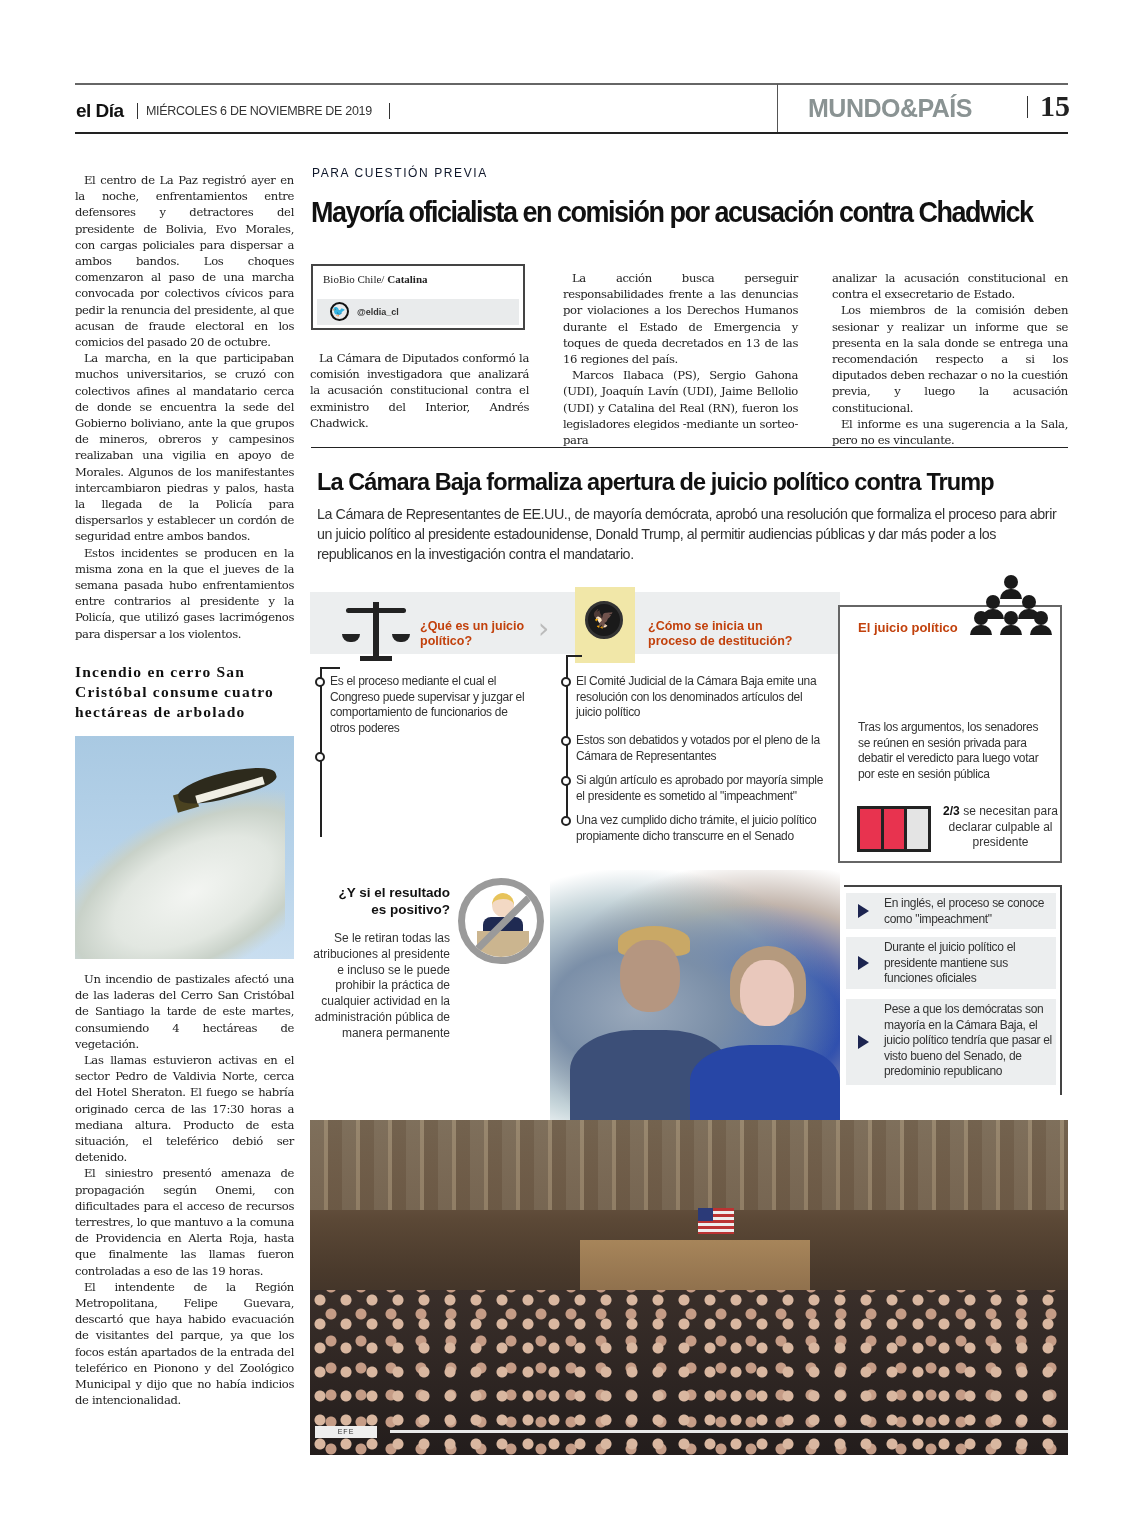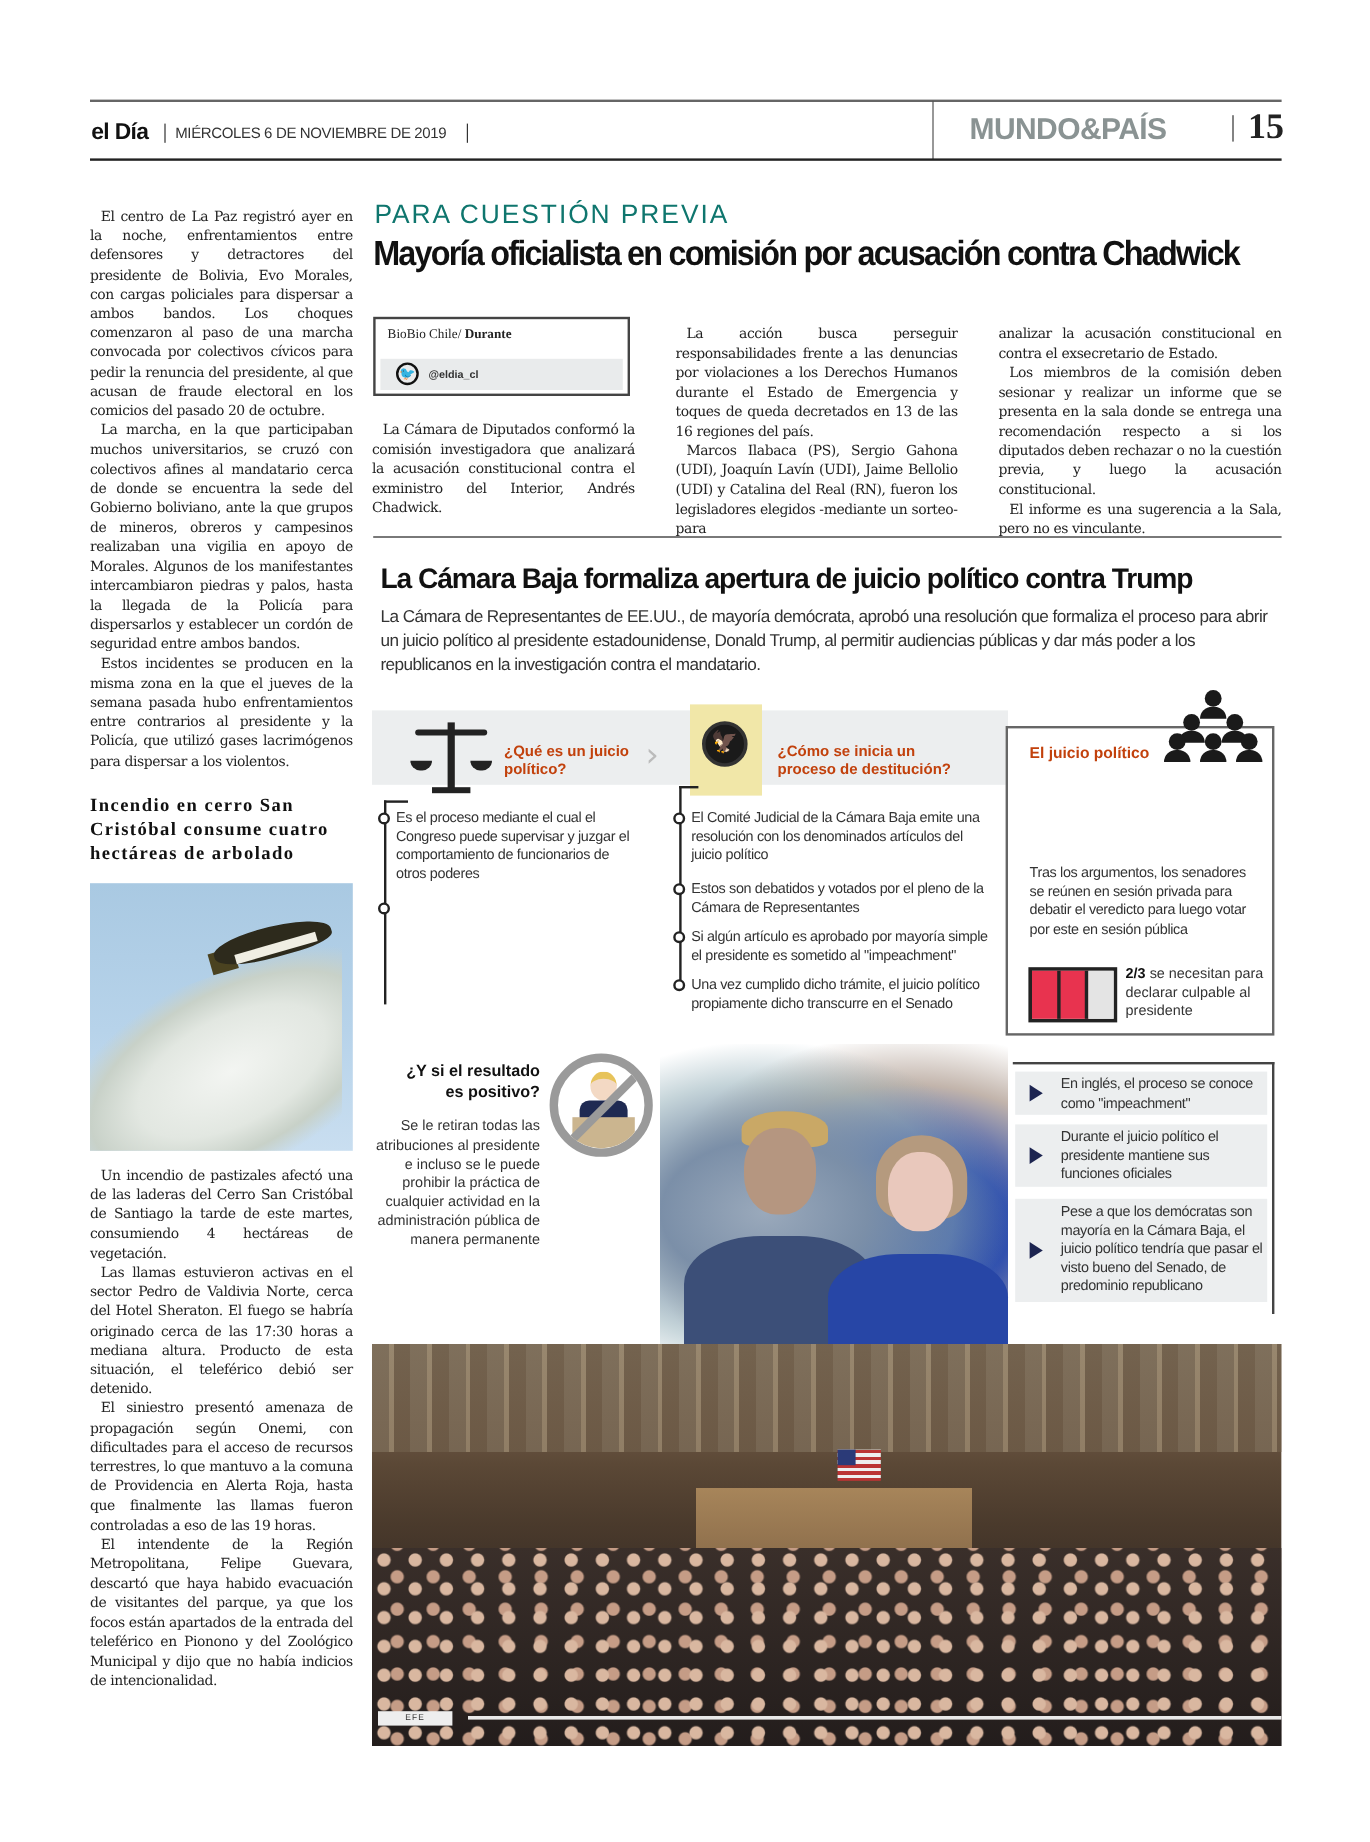--- a/index.html
+++ b/index.html
@@ -24,21 +24,21 @@
   .photo-plane { width: 219px; height: 223px; margin: 14px 0 12px 0; position: relative; overflow: hidden;
     background: linear-gradient(180deg, #a9c9e2 0%, #b7d3ea 55%, #c9def0 100%); }
   .smoke { position: absolute; left: -20px; top: 80px; width: 230px; height: 170px;
     background: radial-gradient(ellipse at 60% 50%, #f3f5f2 0%, #e2e7e1 40%, #c8d1c8 60%, rgba(200,210,200,0) 75%);
     transform: skewY(-20deg); }
   .plane { position: absolute; left: 102px; top: 36px; width: 100px; height: 26px; background: #2d2a1c; border-radius: 40% 60% 30% 50%; transform: rotate(-16deg); }
   .plane-wing { position: absolute; left: 120px; top: 50px; width: 70px; height: 8px; background: #f0eee3; transform: rotate(-16deg); }
   .plane-tail { position: absolute; left: 100px; top: 56px; width: 22px; height: 18px; background: #4a4220; transform: rotate(-16deg); }
 
   
-  .kicker { position: absolute; left: 312px; top: 166px; font-family: "Liberation Sans", sans-serif; font-size: 22px; letter-spacing: 1.6px; color: #0f766e; text-align: right; }
+  .kicker { position: absolute; left: 312px; top: 166px; font-family: "Liberation Sans", sans-serif; font-size: 12px; letter-spacing: 1.6px; color: #0f172a; text-align: right; }
   .headline { position: absolute; left: 311px; top: 196px; font-family: "Liberation Sans", sans-serif; font-weight: bold; font-size: 29px; color: #111; letter-spacing: -1.6px; transform: scaleX(0.93); transform-origin: left; white-space: nowrap; }
   .credit-box { position: absolute; left: 311px; top: 264px; width: 214px; height: 66px; border: 2px solid #444; background: #fff; }
   .credit-line { position: absolute; left: 10px; top: 7px; font-family: "Liberation Serif", serif; font-size: 11px; color: #222; }
   .credit-line b { font-weight: bold; }
   .twitter-row { position: absolute; left: 4px; top: 33px; width: 202px; height: 26px; background: #e9ebec; }
   .tw-icon { position: absolute; left: 13px; top: 3px; width: 19px; height: 19px; border: 2px solid #111; border-radius: 50%; font-size: 11px; line-height: 15px; text-align: center; color: #111; font-family: "DejaVu Sans", sans-serif; }
   .tw-handle { position: absolute; left: 40px; top: 8px; font-family: "Liberation Sans", sans-serif; font-weight: bold; font-size: 9px; color: #333; }
   .col-a { position: absolute; left: 310px; top: 350px; width: 219px; }
   .col-b { position: absolute; left: 563px; top: 270px; width: 235px; }
   .col-c { position: absolute; left: 832px; top: 270px; width: 236px; }
@@ -62,21 +62,21 @@
   .tl-h { position: absolute; height: 2px; background: #222; }
   .dot { position: absolute; width: 10px; height: 10px; border: 2px solid #222; border-radius: 50%; background: #fff; }
   .item { position: absolute; font-family: "Liberation Sans", sans-serif; font-size: 12px; line-height: 15.5px; color: #333; letter-spacing: -0.3px; }
   .senate-box { position: absolute; left: 528px; top: 150px; width: 224px; height: 258px; border: 2px solid #666; background: #fff; }
   .people-icon { position: absolute; left: 664px; top: 120px; width: 74px; height: 58px; }
   .people-icon span { position: absolute; width: 14px; height: 14px; border-radius: 50%; background: #1a1a1a; }
   .people-icon i { position: absolute; width: 22px; height: 10px; border-radius: 10px 10px 0 0; background: #1a1a1a; }
   .thirds { position: absolute; left: 547px; top: 351px; width: 74px; height: 46px; border: 3px solid #222; display: flex; }
   .third { flex: 1; border-right: 3px solid #222; }
   .third:last-child { border-right: none; }
-  .thirds-text { position: absolute; left: 628px; top: 349px; width: 125px; font-family: "Liberation Sans", sans-serif; font-size: 12px; line-height: 15.5px; color: #333; }
+  .thirds-text { position: absolute; left: 628px; top: 349px; width: 125px; font-family: "Liberation Sans", sans-serif; font-size: 12px; line-height: 15.5px; color: #333; text-align: center; }
   .thirds-text b { color: #111; }
   .yresult-title { position: absolute; left: 20px; top: 429px; width: 120px; text-align: right; font-family: "Liberation Sans", sans-serif; font-weight: bold; font-size: 13.5px; line-height: 17px; color: #111; }
   .yresult-text { position: absolute; left: 0; top: 476px; width: 140px; text-align: right; font-family: "Liberation Sans", sans-serif; font-size: 12px; line-height: 15.8px; color: #333; }
   .ban-icon { position: absolute; left: 148px; top: 423px; width: 86px; height: 86px; border-radius: 50%; border: 7px solid #9a9a9a; background: #fff; overflow: hidden; }
   .ban-icon .head { position: absolute; left: 27px; top: 8px; width: 22px; height: 24px; border-radius: 50%; background: #f3d9c4; border-top: 6px solid #e7c35a; }
   .ban-icon .suit { position: absolute; left: 18px; top: 32px; width: 40px; height: 18px; background: #1f2a52; border-radius: 8px 8px 0 0; }
   .ban-icon .podium { position: absolute; left: 12px; top: 46px; width: 52px; height: 30px; background: #cbb58f; }
   .ban-icon .slash { position: absolute; left: 34px; top: -6px; width: 7px; height: 90px; background: #9a9a9a; transform: rotate(45deg); }
   .portraits { position: absolute; left: 240px; top: 415px; width: 290px; height: 255px;
     background: radial-gradient(ellipse at 30% 55%, #9aa9bb 0%, #7b8fa8 30%, rgba(140,170,180,0.5) 55%, rgba(255,255,255,0) 72%),
@@ -140,21 +140,21 @@
     <p>El intendente de la Región Metropolitana, Felipe Guevara, descartó que haya habido evacuación de visitantes del parque, ya que los focos están apartados de la entrada del teleférico en Pionono y del Zoológico Municipal y dijo que no había indicios de intencionalidad.</p>
   </div>
 </div>
 
 <div class="kicker">PARA CUESTIÓN PREVIA</div>
 <div class="headline">Mayoría oficialista en comisión por acusación contra Chadwick</div>
 
 <div class="credit-box">
   <div class="credit-line">
     <span>BioBio Chile/</span>
-    <b>Durante</b>
+    <b>Catalina</b>
   </div>
   <div class="twitter-row">
     <div class="tw-icon">🐦</div>
     <div class="tw-handle">@eldia_cl</div>
   </div>
 </div>
 
 <div class="col-a body">
   <p>La Cámara de Diputados conformó la comisión investigadora que analizará la acusación constitucional contra el exministro del Interior, Andrés Chadwick.</p>
 </div>

